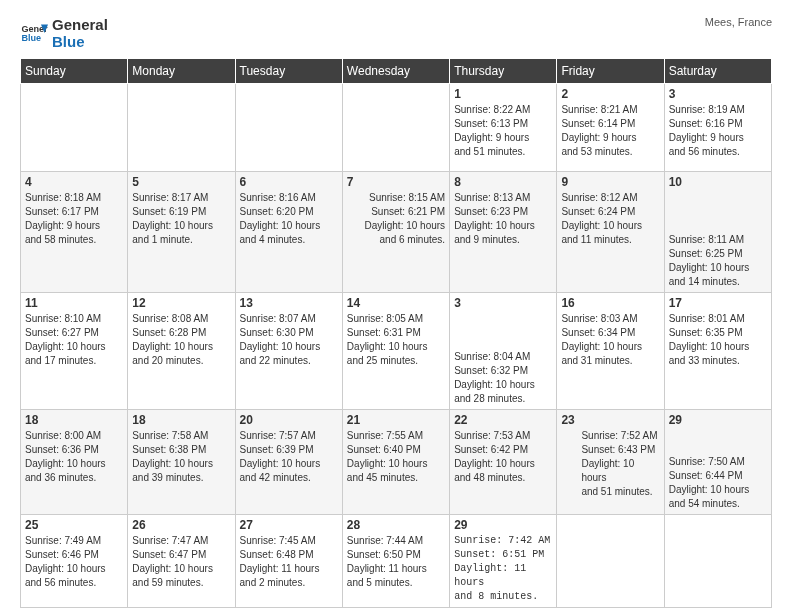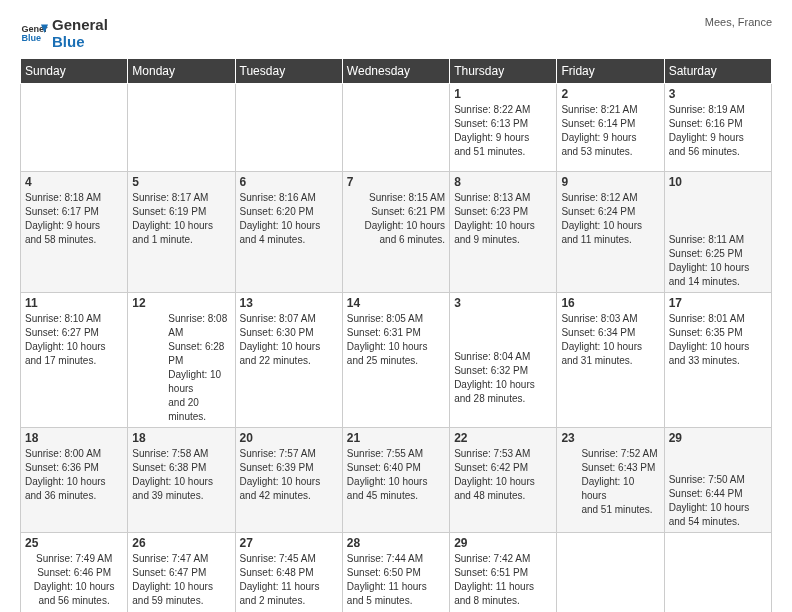--- a/index.html
+++ b/index.html
@@ -195,21 +195,21 @@
       <tr>
         <td>
           <span class="day-num">11</span>
           <div class="day-detail" style="white-space: pre-line;">Sunrise: 8:10 AM
 Sunset: 6:27 PM
 Daylight: 10 hours
 and 17 minutes.</div>
         </td>
         <td>
           <span class="day-num">12</span>
-          <div class="day-detail" style="white-space: pre-line; margin-left: 36px;">Sunrise: 8:08 AM
+          <div class="day-detail" style="white-space: pre-line;">Sunrise: 8:08 AM
 Sunset: 6:28 PM
 Daylight: 10 hours
 and 20 minutes.</div>
         </td>
         <td>
           <span class="day-num">13</span>
           <div class="day-detail" style="white-space: pre-line;">Sunrise: 8:07 AM
 Sunset: 6:30 PM
 Daylight: 10 hours
 and 22 minutes.</div>
@@ -290,21 +290,21 @@
           <span class="day-num">29</span>
           <div class="day-detail" style="white-space: pre-line; margin-top: 28px;">Sunrise: 7:50 AM
 Sunset: 6:44 PM
 Daylight: 10 hours
 and 54 minutes.</div>
         </td>
       </tr>
       <tr>
         <td>
           <span class="day-num">25</span>
-          <div class="day-detail" style="white-space: pre-line; text-align: center;">Sunrise: 7:49 AM
+          <div class="day-detail" style="white-space: pre-line;">Sunrise: 7:49 AM
 Sunset: 6:46 PM
 Daylight: 10 hours
 and 56 minutes.</div>
         </td>
         <td>
           <span class="day-num">26</span>
           <div class="day-detail" style="white-space: pre-line;">Sunrise: 7:47 AM
 Sunset: 6:47 PM
 Daylight: 10 hours
 and 59 minutes.</div>
@@ -318,21 +318,21 @@
         </td>
         <td>
           <span class="day-num">28</span>
           <div class="day-detail" style="white-space: pre-line;">Sunrise: 7:44 AM
 Sunset: 6:50 PM
 Daylight: 11 hours
 and 5 minutes.</div>
         </td>
         <td>
           <span class="day-num">29</span>
-          <div class="day-detail" style="white-space: pre-line;">Sunrise: 7:42 AM
+          <div class="day-detail" style="white-space: pre-line; font-family: Liberation Mono, monospace;">Sunrise: 7:42 AM
 Sunset: 6:51 PM
 Daylight: 11 hours
 and 8 minutes.</div>
         </td>
         <td class="empty-cell"></td>
         <td class="empty-cell"></td>
       </tr>
     </tbody>
 </table>
 

